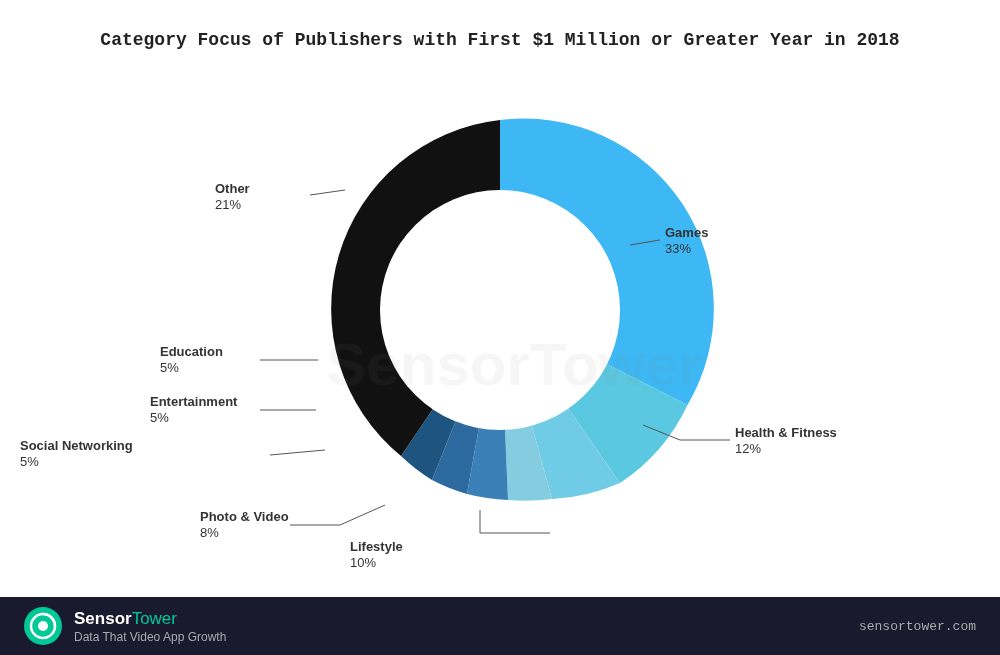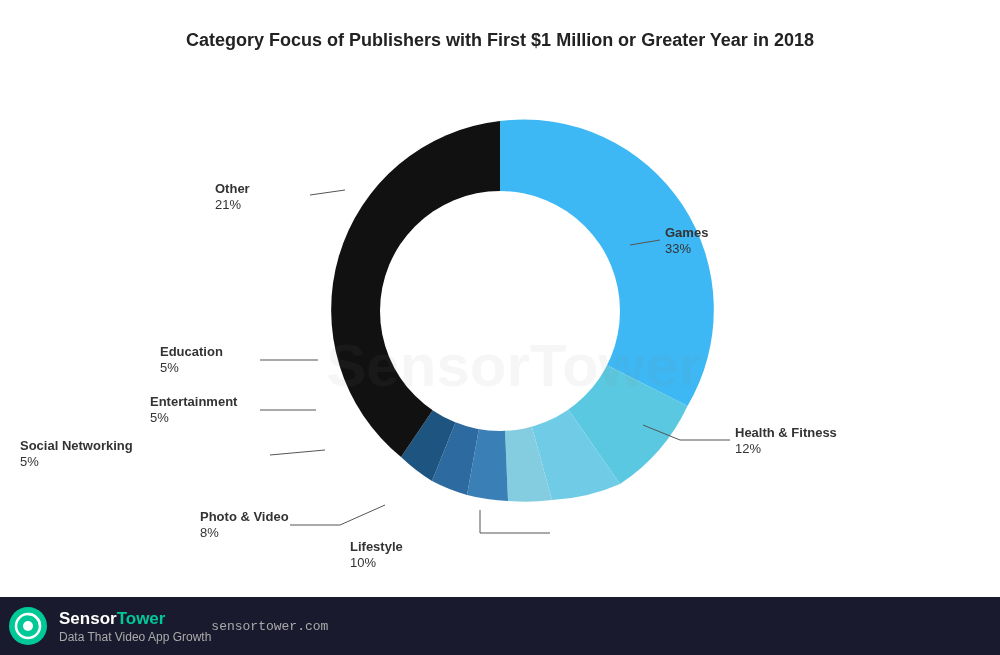--- a/index.html
+++ b/index.html
@@ -25,20 +25,21 @@
       padding: 20px 40px 10px 40px;
       position: relative;
     }
     .title {
       font-size: 18px;
       font-weight: 700;
       color: #222222;
       text-align: right;
       margin-bottom: 20px;
       margin-top: 10px;
+      font-family: Liberation Mono, monospace;
     }
     .donut-container {
       position: relative;
       width: 500px;
       height: 480px;
       display: flex;
       align-items: center;
       justify-content: center;
     }
     .donut-svg {
@@ -51,22 +52,22 @@
       font-weight: 700;
       font-size: 22px;
       color: #222222;
       pointer-events: none;
     }
     .footer {
       height: 58px;
       background: #1a1a2e;
       display: flex;
       align-items: center;
-      justify-content: flex-start;
-      padding: 0 9px;
+      justify-content: space-between;
+      padding: 0 24px;
       flex-shrink: 0;
     }
     .footer-left {
       display: flex;
       align-items: center;
       gap: 12px;
     }
     .footer-logo-circle {
       width: 38px;
       height: 38px;
@@ -173,20 +174,20 @@
       <div class="footer-logo-circle">
         <svg width="28" height="28" viewBox="0 0 28 28">
           <circle cx="14" cy="14" r="12" fill="none" stroke="white" stroke-width="2.5"></circle>
           <circle cx="14" cy="14" r="5" fill="white"></circle>
           <path d="M14 2 A12 12 0 0 1 26 14" fill="none" stroke="white" stroke-width="2.5"></path>
         </svg>
       </div>
       <div>
         <div style="display:flex; align-items:baseline; gap:0px;">
           <span style="font-size:17px; font-weight:700; color:white;">Sensor</span>
-            <span style="font-size:17px; font-weight:700; color:#00c896;">Tower</span>
+            <span style="font-size:17px; font-weight:400; color:#00c896;">Tower</span>
         </div>
         <div style="font-size:12px; color:#aaa; margin-top:1px;">Data That Video App Growth</div>
       </div>
     </div>
     <div class="footer-url">sensortower.com</div>
   </div>
 </div>
 
 </body></html>

